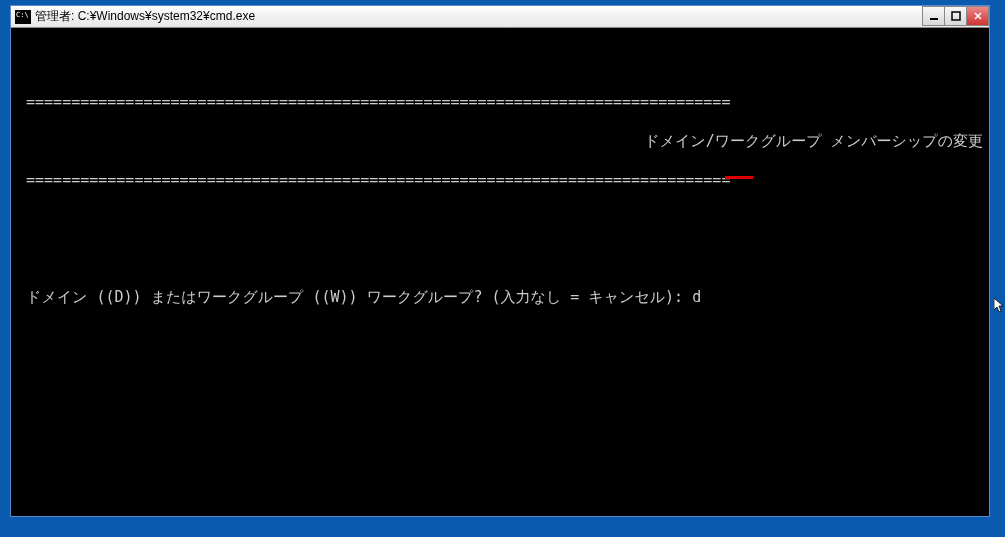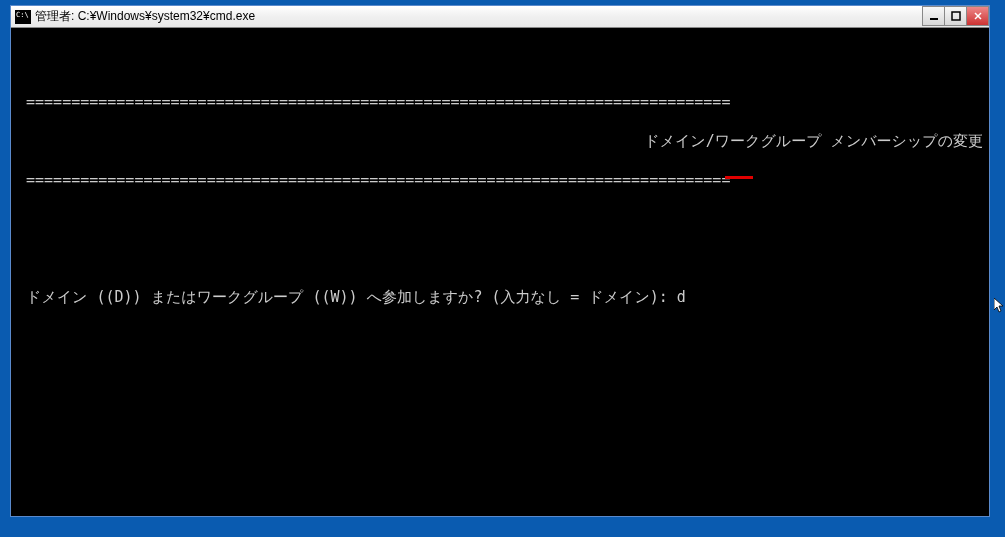--- a/index.html
+++ b/index.html
@@ -151,20 +151,20 @@
       </div>
     </div>
   </div>
   <div class="terminal-body">
 <div> </div>
 <div class="ruler"> ==============================================================================</div>
 <div class="header-title">                      ドメイン/ワークグループ メンバーシップの変更</div>
 <div class="ruler"> ==============================================================================</div>
 <div> </div>
 <div> </div>
-<div><span> ドメイン ((D)) またはワークグループ ((W)) へ参加しますか? (入力なし = ドメイン): </span><span class="user-input">d</span></div>
+<div><span> ドメイン ((D)) またはワークグループ ((W)) ワークグループ? (入力なし = キャンセル): </span><span class="user-input">d</span></div>
     <div class="underline-annotation"></div>
   </div>
 </div>
 
 <svg class="cursor-pointer" viewBox="0 0 10 16">
   <path d="M0,0 L0,12 L3,9 L5,14 L7,13 L5,8 L9,8 Z" fill="#fff" stroke="#000" stroke-width="0.8"></path>
 </svg>
 
 </body></html>

